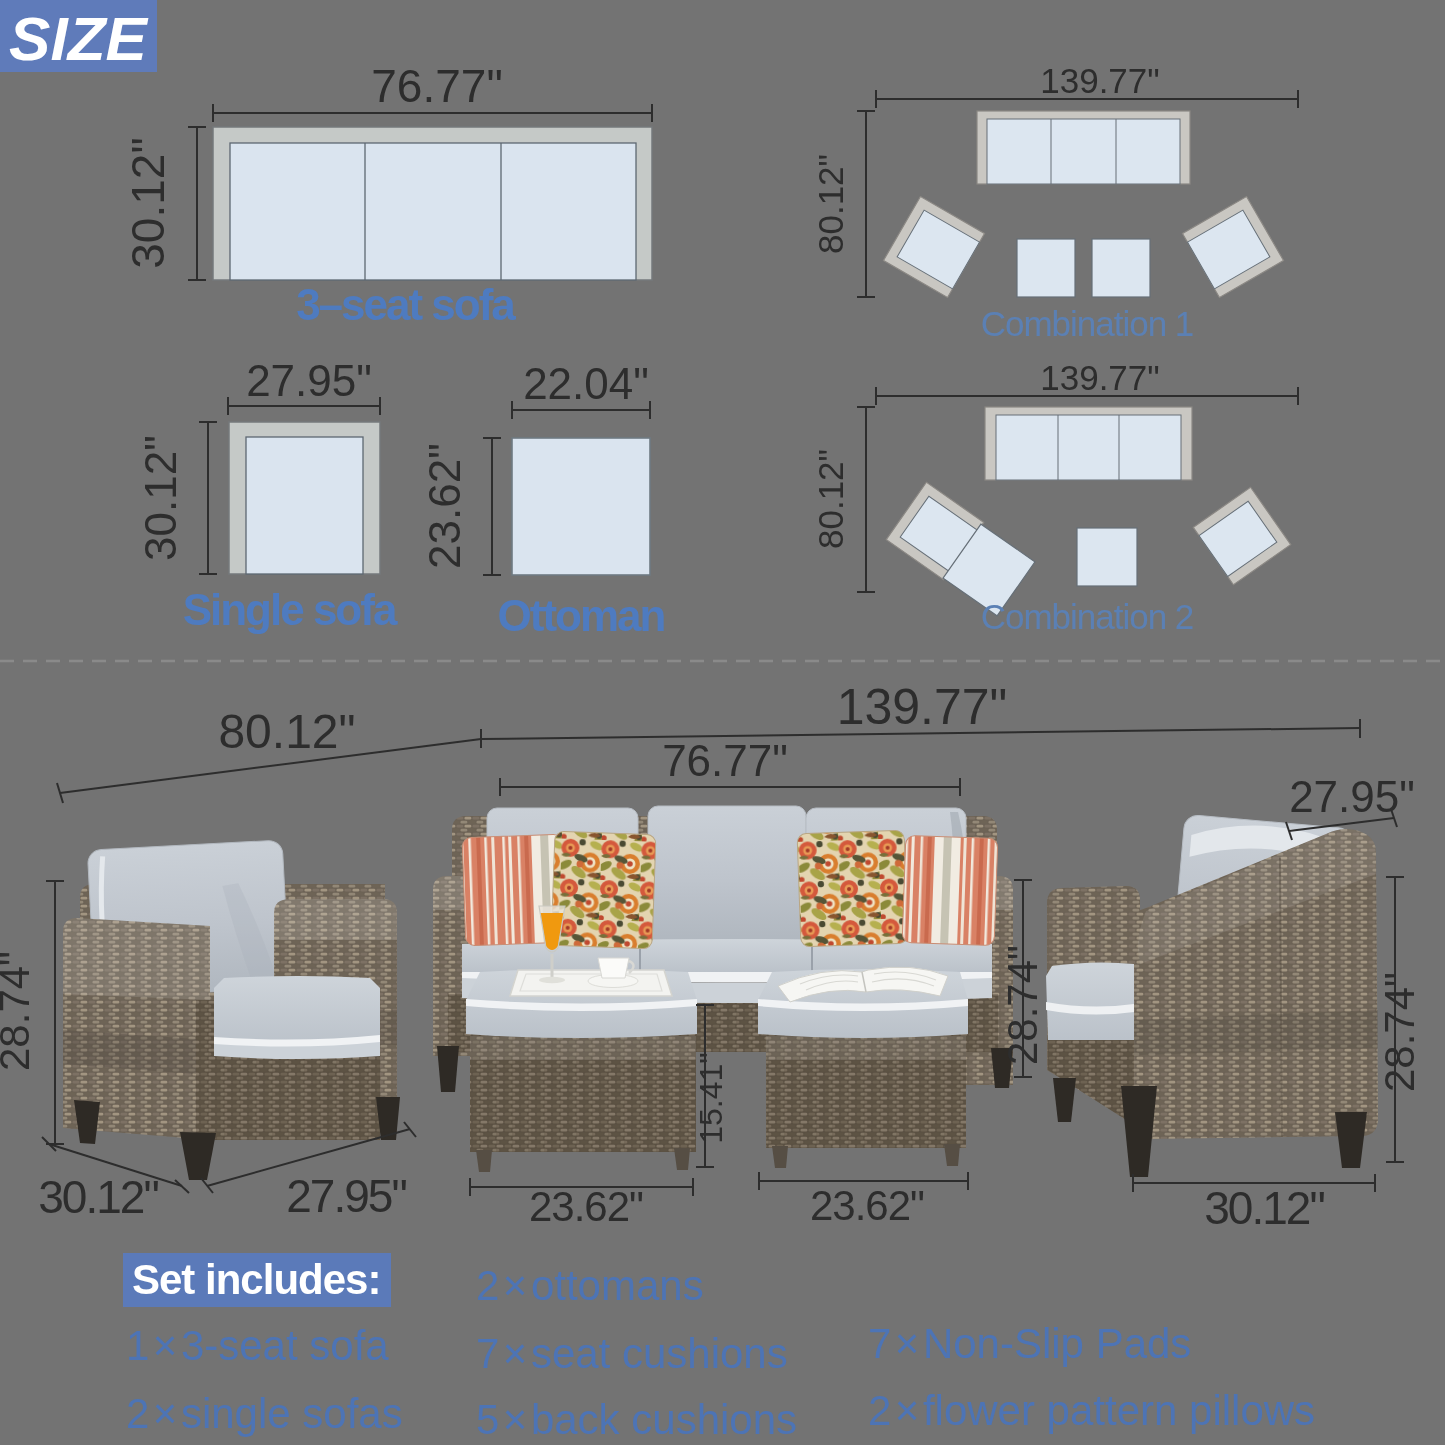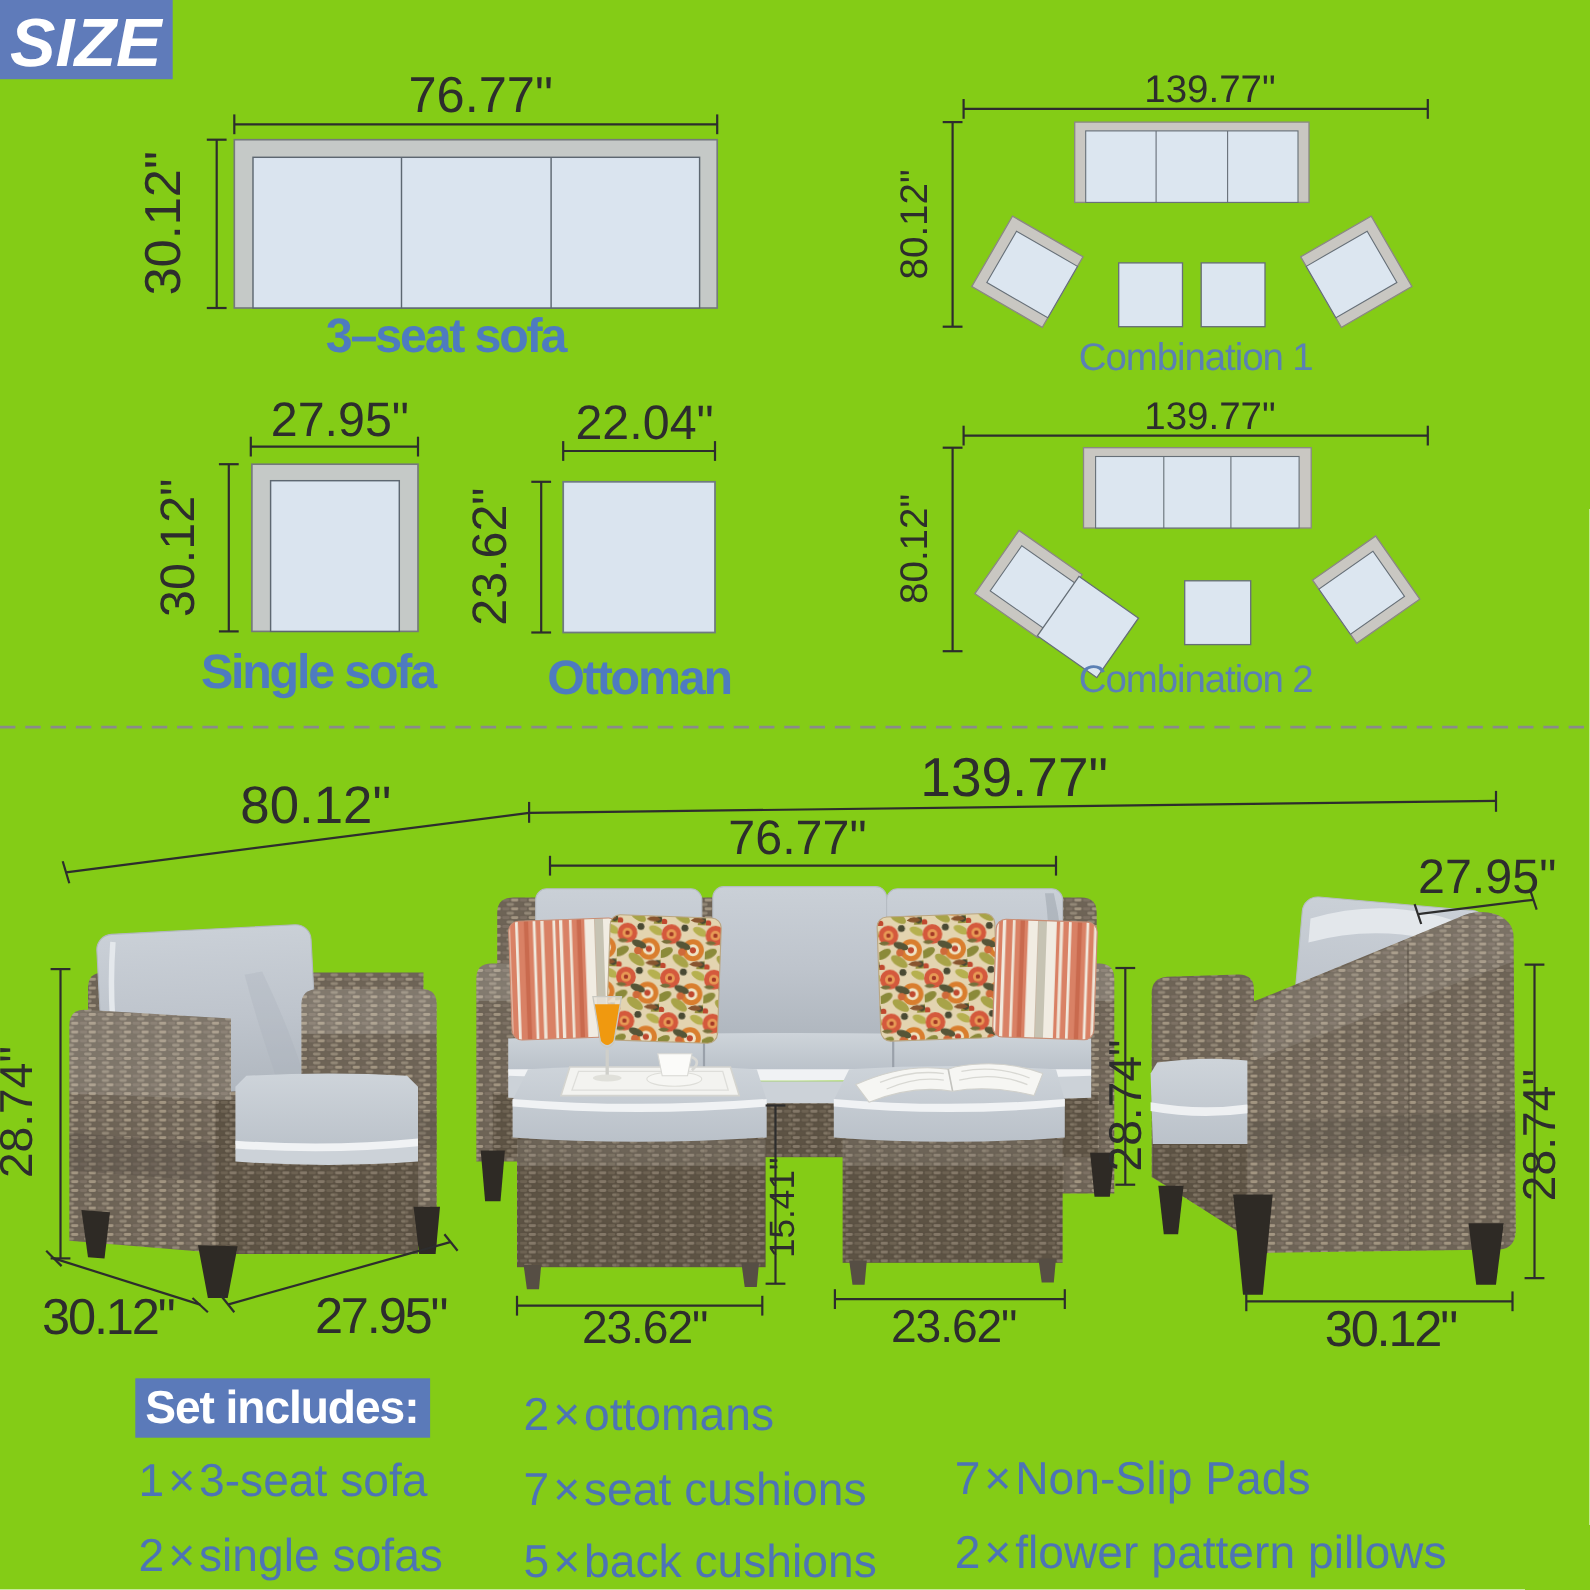--- a/index.html
+++ b/index.html
@@ -1,16 +1,16 @@
 <!DOCTYPE html>
 <html><head>
 <meta charset="utf-8">
 <style>
   html,body{margin:0;padding:0;background:#ffffff;}
-  .page{position:relative;width:1445px;height:1445px;background:#84cc16;overflow:hidden;
+  .page{position:relative;width:1445px;height:1445px;background:#737373;overflow:hidden;
         font-family:"Liberation Sans", sans-serif;}
   svg{position:absolute;left:0;top:0;}
   text{font-family:"Liberation Sans", sans-serif;}
   .dim{fill:#2d2d2d;}
   .blab{fill:#4e7bc0;font-weight:bold;}
   .clab{fill:#5b80b4;}
 </style>
 </head>
 <body>
 <div class="page">

